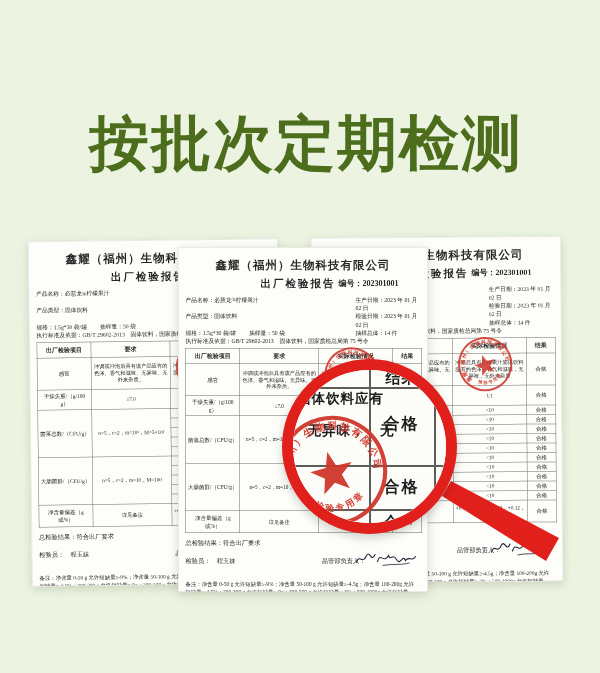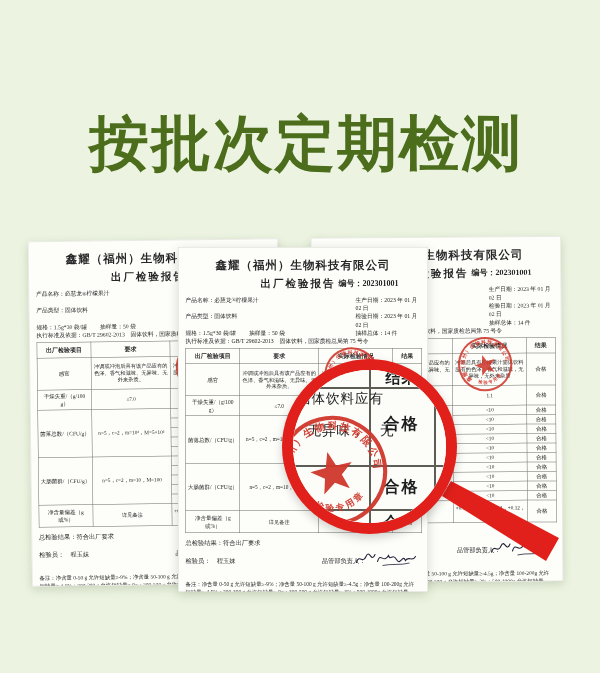--- a/index.html
+++ b/index.html
@@ -46,21 +46,21 @@
   .glass{position:absolute;left:282px;top:359px;width:153px;height:153px;
     border:11px solid #e2201b;border-radius:50%;z-index:4;background:#fcfcf9;
     box-shadow:0 4px 10px rgba(0,0,0,.18);}
   .glass-inner{position:absolute;inset:0;border-radius:50%;overflow:hidden;background:#fcfcf9;}
   .g-vline{position:absolute;top:0;width:1.5px;height:153px;background:#5d5d56;}
   .g-hline{position:absolute;left:0;width:153px;height:1.5px;background:#5d5d56;}
   .g-header{position:absolute;left:77px;top:-1px;width:63px;text-align:center;
     font-size:15px;font-weight:700;letter-spacing:1px;color:#1d1d1d;}
   .g-res{position:absolute;left:77px;width:63px;text-align:center;font-size:16px;
     font-weight:700;letter-spacing:2px;color:#1d1d1d;}
-  .g-frag{position:absolute;color:#1d1d1d;font-weight:400;font-size:13.5px;letter-spacing:1px;}
+  .g-frag{position:absolute;color:#1d1d1d;font-weight:700;font-size:13.5px;letter-spacing:1px;}
   .g-stamp{position:absolute;left:-20px;top:42px;width:118px;height:118px;
     transform:rotate(-14deg);opacity:.95;}
   .handle{position:absolute;left:0;top:0;z-index:3;pointer-events:none;}
   .defs-holder{position:absolute;width:0;height:0;overflow:hidden;}
 </style>
 </head>
 <body>
 
 <svg class="defs-holder" aria-hidden="true">
   <defs>

